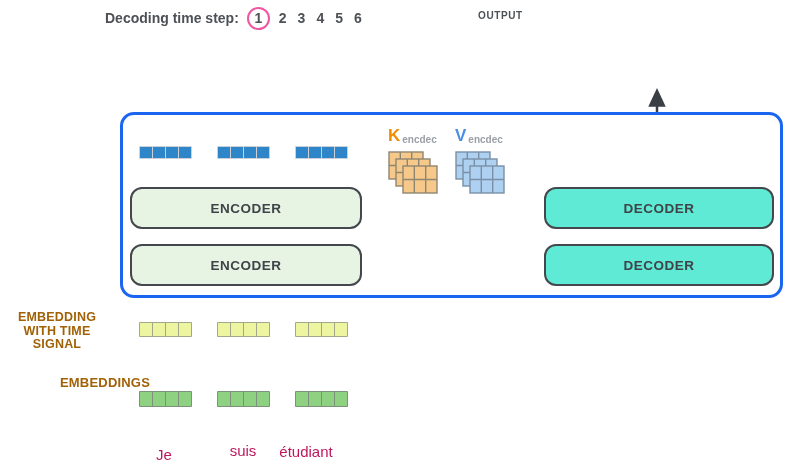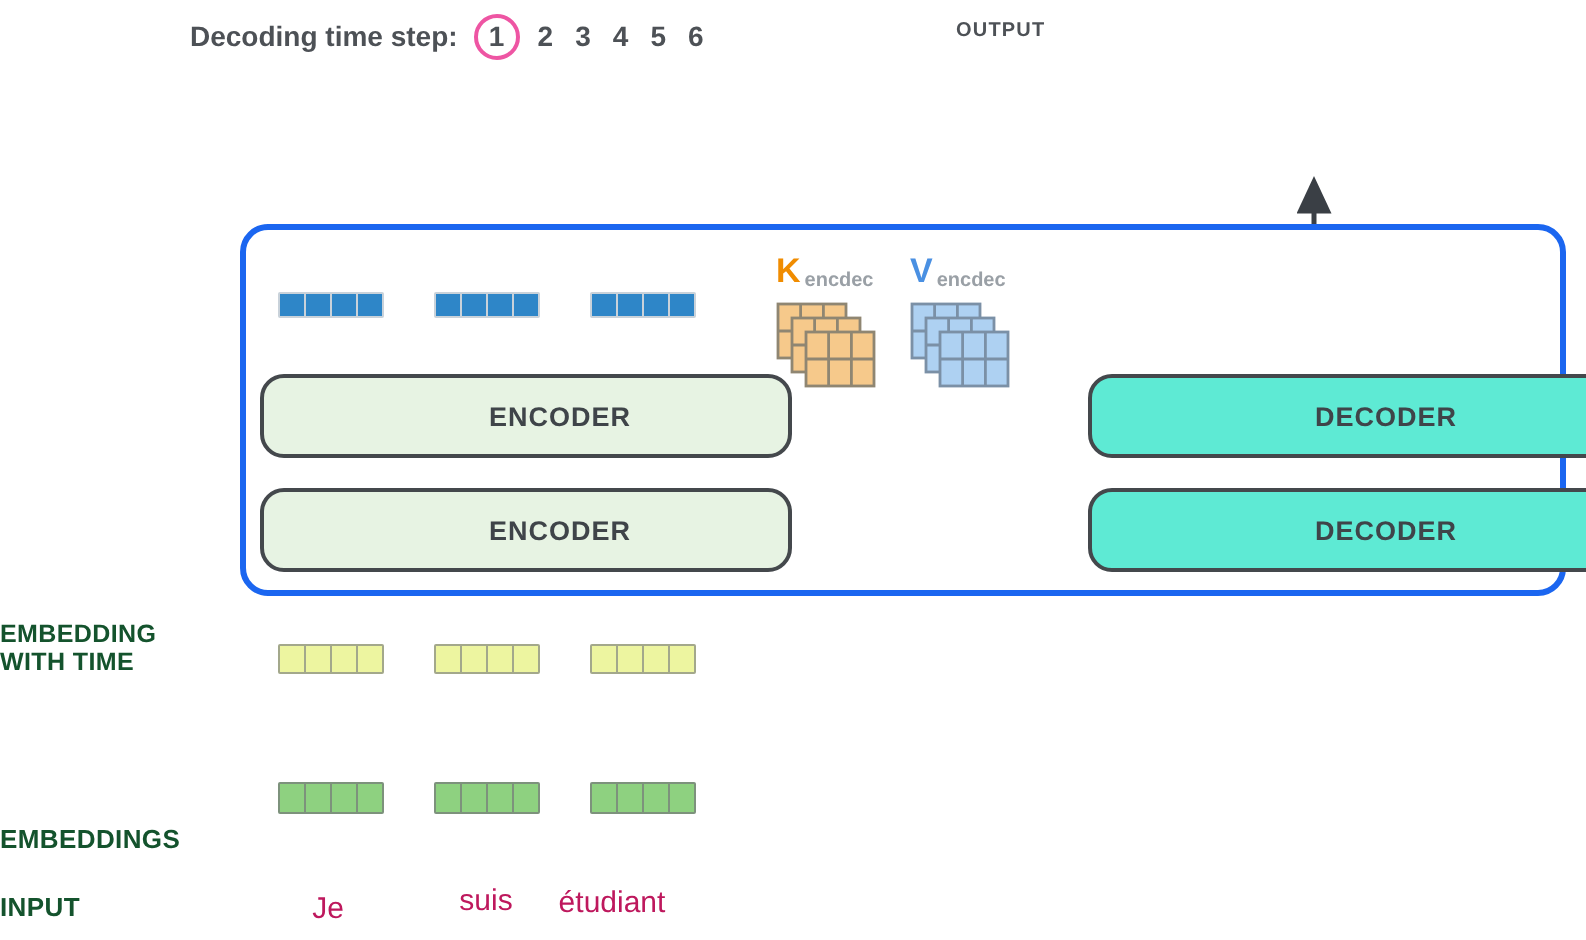--- a/index.html
+++ b/index.html
@@ -3,40 +3,40 @@
 <meta charset="utf-8">
 <style>
   html,body{margin:0;padding:0;background:#ffffff;}
   .canvas{
     position:relative;width:793px;height:470px;background:#ffffff;overflow:hidden;
     font-family:"Liberation Sans","DejaVu Sans",sans-serif;color:#4d5156;
   }
   .abs{position:absolute;}
 
   
-  .step-row{top:7px;left:95px;display:flex;align-items:center;gap:11px;height:22px;}
+  .step-row{top:7px;left:105px;display:flex;align-items:center;gap:11px;height:22px;}
   .step-label{font-size:14px;font-weight:700;color:#4d5156;white-space:nowrap;}
   .step-num{font-size:14px;font-weight:700;color:#4d5156;}
   .step-circle{
     width:19px;height:19px;border:2.5px solid #ee55a3;border-radius:50%;
     display:flex;align-items:center;justify-content:center;margin:0 -2px 0 -3px;
   }
   .output-label{top:10px;left:478px;font-size:10px;font-weight:700;letter-spacing:.6px;color:#4d5156;}
 
   
   .panel{
     top:112px;left:120px;width:657px;height:180px;
     border:3px solid #1b66f0;border-radius:14px;background:#ffffff;
   }
 
   
   .box{
     border:2.5px solid #44484c;border-radius:12px;
     display:flex;align-items:center;justify-content:center;
-    font-size:13.5px;font-weight:700;letter-spacing:.5px;color:#3f4449;padding-left:34px;
+    font-size:13.5px;font-weight:700;letter-spacing:.5px;color:#3f4449;
   }
   .encoder{left:130px;width:228px;height:38px;background:#e7f3e3;}
   .decoder{left:544px;width:226px;height:38px;background:#5eead4;}
   .enc1,.dec1{top:187px;}
   .enc2,.dec2{top:244px;}
   .linsoft{
     left:544px;top:123px;width:226px;height:28px;
     background:linear-gradient(90deg,#f2c3ca 0%,#eccfdd 55%,#e8d6f2 100%);
     border:2.5px solid #44484c;border-radius:16px;
     display:flex;align-items:center;justify-content:center;
@@ -58,25 +58,25 @@
   .bar-blue .cell{height:11px;background:#2e86c8;}
   .bar-yellow{background:#a3a88b;}
   .bar-yellow .cell{height:13px;background:#edf5a0;}
   .bar-green{background:#7d927c;}
   .bar-green .cell{height:14px;background:#8ed180;}
   .bx1{left:139px;} .bx2{left:217px;} .bx3{left:295px;}
   .by-blue{top:146px;} .by-yellow{top:322px;} .by-green{top:391px;}
 
   
   .side-label{
-    left:0;width:114px;text-align:left;font-weight:700;color:#14532d;
+    left:0;width:114px;text-align:center;font-weight:700;color:#a16207;
     font-size:12.5px;line-height:13.5px;letter-spacing:.2px;
   }
   .lbl-time{top:311px;}
-  .lbl-emb{top:413px;font-size:13px;}
+  .lbl-emb{top:376px;font-size:13px;margin-left:48px;}
   .lbl-input{top:447px;font-size:13px;}
 
   
   .token{color:#be185d;font-size:15px;transform:translateX(-50%);white-space:nowrap;}
   .tok1{left:164px;top:446px;}
   .tok2{left:243px;top:442px;}
   .tok3{left:306px;top:443px;}
 
   .arrows{top:0;left:0;pointer-events:none;}
 </style>
@@ -201,23 +201,23 @@
     </g>
   </svg>
 
 
   <div class="abs box decoder dec1">DECODER</div>
   <div class="abs box decoder dec2">DECODER</div>
 
   <div class="abs side-label lbl-time">
     <div>EMBEDDING</div>
     <div>WITH TIME</div>
+    <div>SIGNAL</div>
   </div>
   <div class="abs side-label lbl-emb">EMBEDDINGS</div>
-  <div class="abs side-label lbl-input">INPUT</div>
 
   <div class="abs bar bar-yellow by-yellow bx1">
       <div class="cell"></div>
       <div class="cell"></div>
       <div class="cell"></div>
       <div class="cell"></div>
     </div>
   <div class="abs bar bar-yellow by-yellow bx2">
       <div class="cell"></div>
       <div class="cell"></div>

